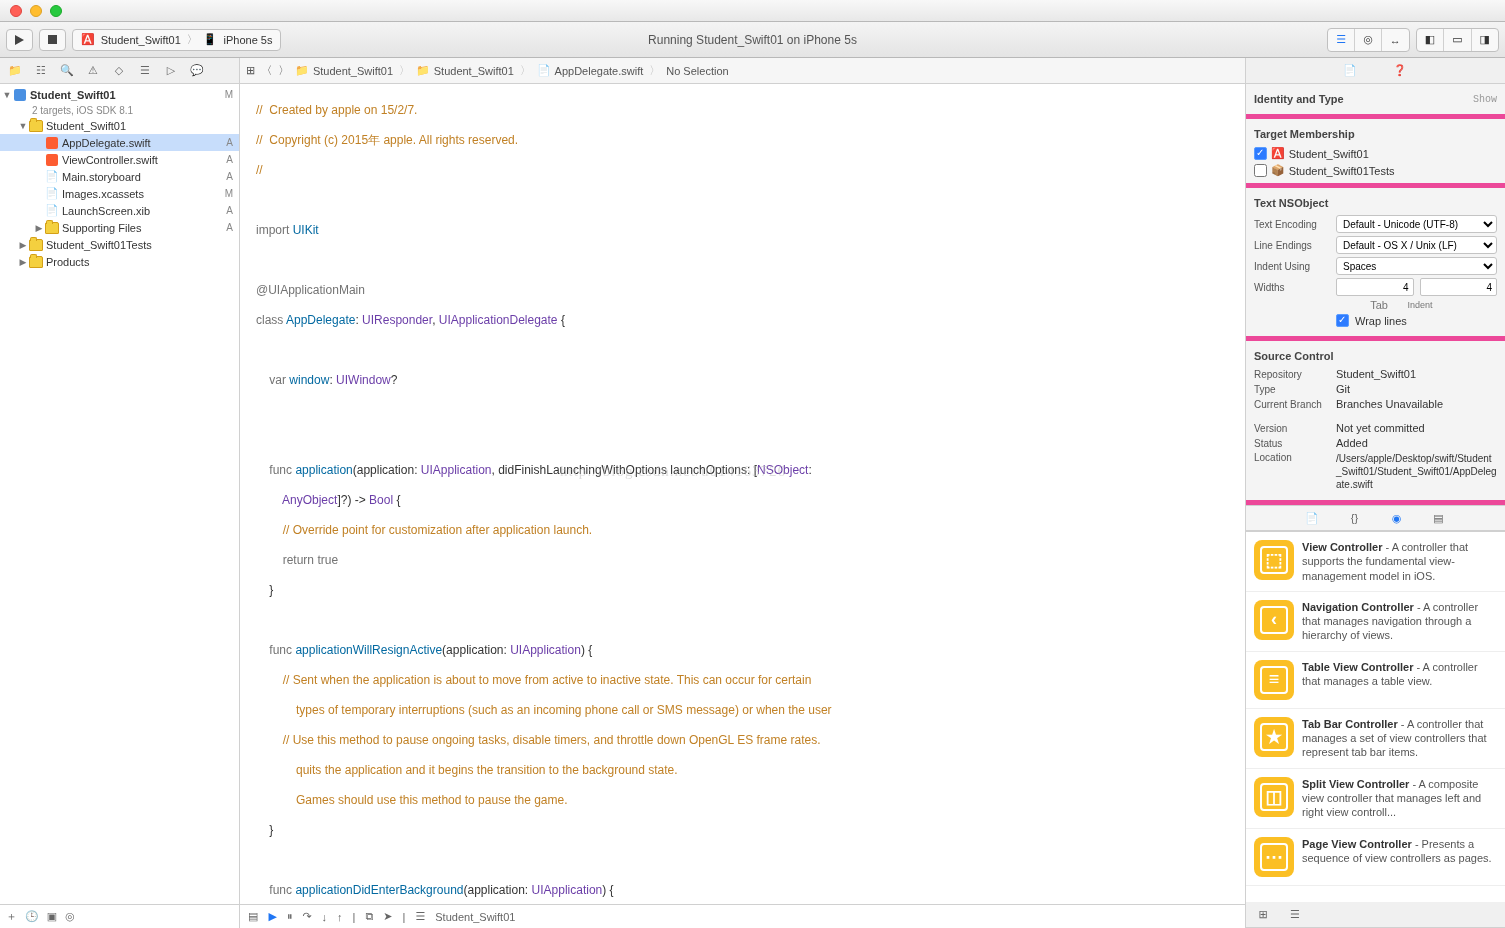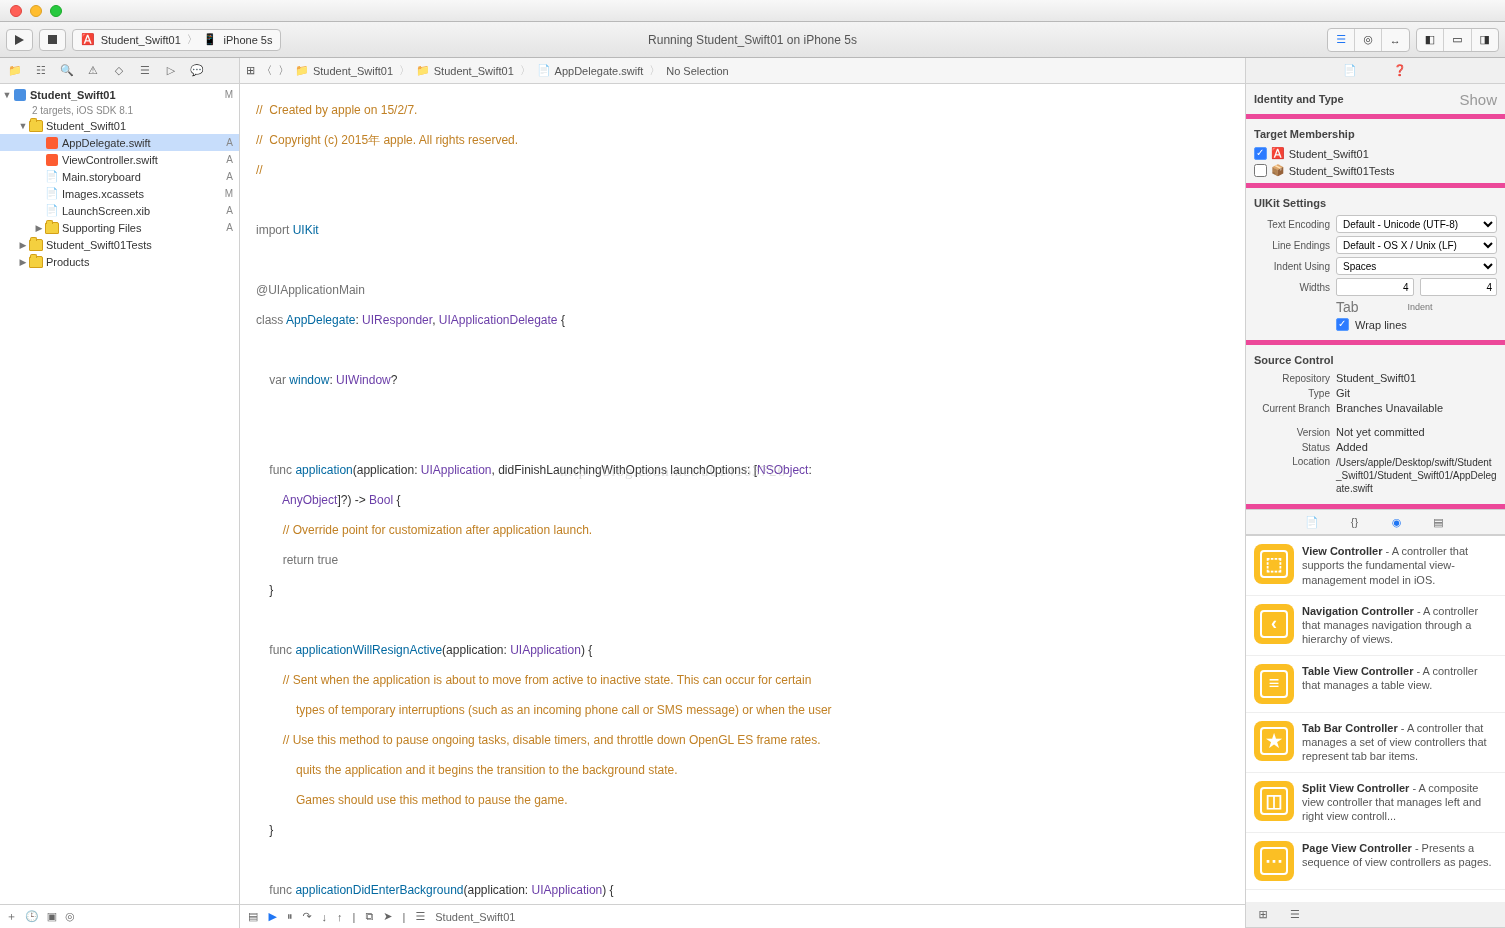--- a/index.html
+++ b/index.html
@@ -56,23 +56,23 @@
 .line { display: block; padding-right: 16px; }
 .c-comment { color: #c18125; }
 .c-keyword { color: #737373; }
 .c-type { color: #6b3ea8; }
 .c-plain { color: #0369a1; }
 .code-bottom { height: 24px; border-top: 1px solid #d0d0d0; display: flex; align-items: center; gap: 10px; padding: 0 8px; color: #666; font-size: 11px; }
 
 
 .insp-section { border-bottom: 5px solid #ec4899; padding: 6px 8px; }
 .insp-header { font-weight: 600; font-size: 11px; color: #444; display: flex; justify-content: space-between; align-items: center; height: 18px; }
-.show-link { font-size: 15px; color: #999; font-weight: normal; }
+.show-link { font-size: 10px; color: #999; font-weight: normal; font-family: Liberation Mono, monospace; }
 .insp-row { display: flex; align-items: center; margin: 3px 0; gap: 6px; font-size: 11px; }
-.insp-label { width: 76px; text-align: right; color: #555; font-size: 10px; }
+.insp-label { width: 76px; text-align: left; color: #555; font-size: 10px; }
 .insp-input { flex: 1; height: 18px; border: 1px solid #c4c4c4; border-radius: 2px; font-size: 10px; padding: 0 4px; background: #fff; }
 .insp-select { flex: 1; height: 18px; font-size: 10px; border: 1px solid #c4c4c4; border-radius: 3px; background: #fff; padding: 0 2px; }
 .check { display: flex; align-items: center; gap: 4px; font-size: 11px; }
 .checkblue { appearance:none; width:13px; height:13px; border:1px solid #5a9cff; border-radius:2px; background:#2d7bff; position:relative; }
 .checkblue:checked::after { content:"✓"; color:#fff; position:absolute; top:-1px; left:1px; font-size:10px; }
 
 
 .library { flex: 1; overflow: auto; background: #fff; border-top: 1px solid #d0d0d0; }
 .lib-item { display: flex; gap: 8px; padding: 8px; border-bottom: 1px solid #eee; }
 .lib-icon { width: 40px; height: 40px; border-radius: 8px; background: #fbbf24; display: flex; align-items: center; justify-content: center; flex-shrink: 0; }
@@ -336,41 +336,41 @@
             <span>🅰️</span>
             <span>Student_Swift01</span>
           </div>
         <div class="check">
             <input type="checkbox" style=""> 
             <span>📦</span>
             <span>Student_Swift01Tests</span>
           </div>
       </div>
       <div class="insp-section">
-        <div class="insp-header">UIKit Settings</div>
+        <div class="insp-header">Text NSObject</div>
         <div class="insp-row">
             <span class="insp-label">Text Encoding</span>
             <select class="insp-select"><option>Default - Unicode (UTF-8)</option></select>
           </div>
         <div class="insp-row">
             <span class="insp-label">Line Endings</span>
             <select class="insp-select"><option>Default - OS X / Unix (LF)</option></select>
           </div>
         <div class="insp-row">
             <span class="insp-label">Indent Using</span>
             <select class="insp-select"><option>Spaces</option></select>
           </div>
         <div class="insp-row">
             <span class="insp-label">Widths</span>
           <input class="insp-input" style="width: 46px; text-align: right;" value="4">
           <input class="insp-input" style="width: 46px; text-align: right;" value="4">
         </div>
         <div class="insp-row">
             <span class="insp-label"></span>
-          <span style="width:52px;text-align:left;font-size:14px;color:#777">Tab</span>
+          <span style="width:52px;text-align:right;font-size:11px;color:#777">Tab</span>
           <span style="width:52px;text-align:center;font-size:9px;color:#777">Indent</span>
         </div>
         <div class="insp-row">
             <span class="insp-label"></span>
             <input type="checkbox" class="checkblue" checked="" style=""> 
             <span>Wrap lines</span>
           </div>
       </div>
       <div class="insp-section">
         <div class="insp-header">Source Control</div>

